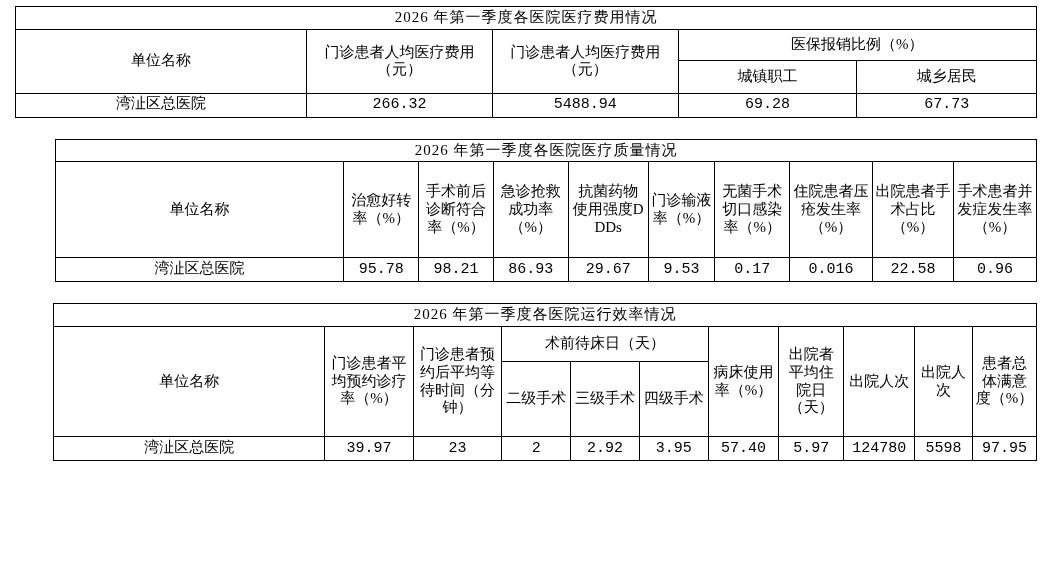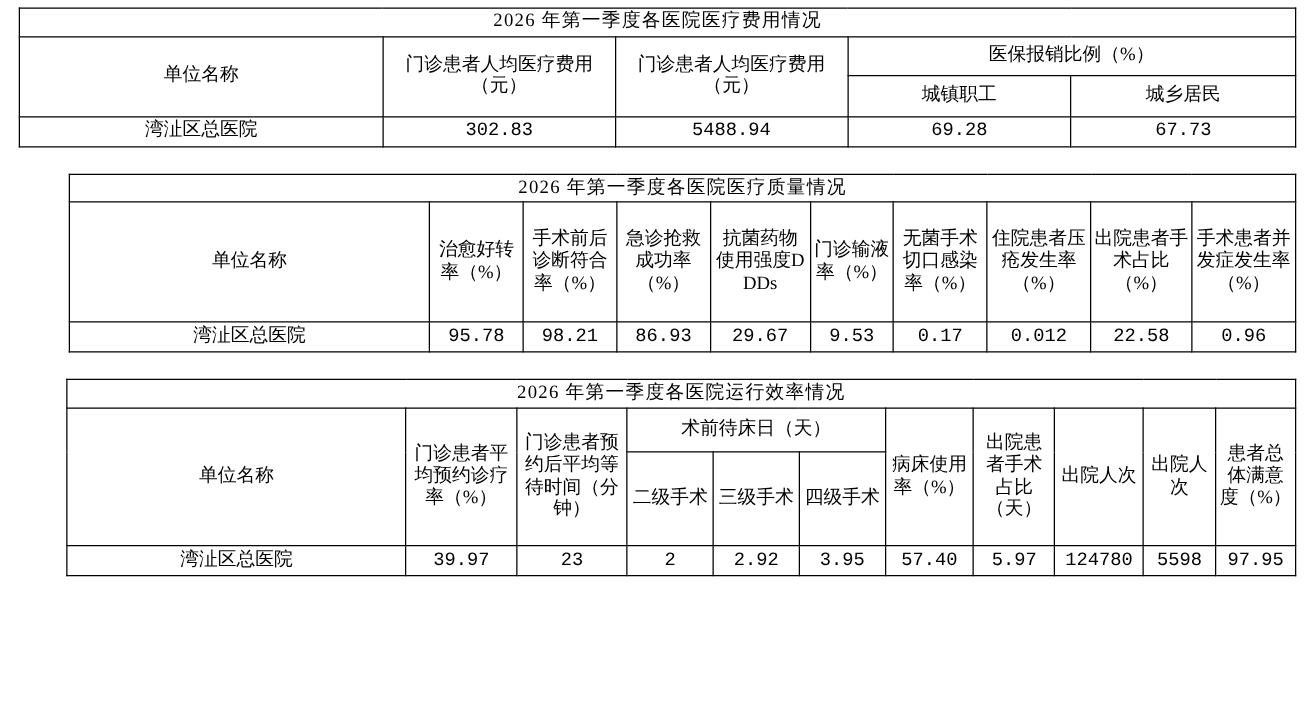--- a/index.html
+++ b/index.html
@@ -91,21 +91,21 @@
           <td class="hdr" rowspan="2">门诊患者人均医疗费用（元）</td>
           <td class="hdr" rowspan="2">门诊患者人均医疗费用（元）</td>
           <td class="hdr" colspan="2" style="height:26px">医保报销比例（%）</td>
         </tr>
         <tr>
           <td class="hdr" style="height:28px">城镇职工</td>
           <td class="hdr">城乡居民</td>
         </tr>
         <tr class="rowh-data">
           <td class="unit-name">湾沚区总医院</td>
-          <td class="val">302.83</td>
+          <td class="val">266.32</td>
           <td class="val">5488.94</td>
           <td class="val">69.28</td>
           <td class="val">67.73</td>
         </tr>
       </tbody>
     </table>
   </div>
 
   <div class="block b2">
     <table class="grid">
@@ -138,21 +138,21 @@
           <td class="hdr-sm">手术患者并发症发生率（%）</td>
         </tr>
         <tr class="rowh-data">
           <td class="unit-name">湾沚区总医院</td>
           <td class="val">95.78</td>
           <td class="val">98.21</td>
           <td class="val">86.93</td>
           <td class="val">29.67</td>
           <td class="val">9.53</td>
           <td class="val">0.17</td>
-          <td class="val">0.012</td>
+          <td class="val">0.016</td>
           <td class="val">22.58</td>
           <td class="val">0.96</td>
         </tr>
       </tbody>
     </table>
   </div>
 
   <div class="block b3">
     <table class="grid">
       <colgroup>
@@ -171,21 +171,21 @@
       <tbody>
         <tr>
           <td class="title-cell" colspan="11">2026 年第一季度各医院运行效率情况</td>
         </tr>
         <tr>
           <td class="hdr" rowspan="2" style="height:36px">单位名称</td>
           <td class="hdr-sm" rowspan="2">门诊患者平均预约诊疗率（%）</td>
           <td class="hdr-sm" rowspan="2">门诊患者预约后平均等待时间（分钟）</td>
           <td class="hdr-sm" colspan="3" style="height:30px">术前待床日（天）</td>
           <td class="hdr-sm" rowspan="2">病床使用率（%）</td>
-          <td class="hdr-sm" rowspan="2">出院患者手术占比（天）</td>
+          <td class="hdr-sm" rowspan="2">出院者平均住院日（天）</td>
           <td class="hdr-sm" rowspan="2">出院人次</td>
           <td class="hdr-sm" rowspan="2">出院人次</td>
           <td class="hdr-sm" rowspan="2">患者总体满意度（%）</td>
         </tr>
         <tr>
           <td class="hdr-sm" style="height:70px">二级手术</td>
           <td class="hdr-sm">三级手术</td>
           <td class="hdr-sm">四级手术</td>
         </tr>
         <tr class="rowh-data">

